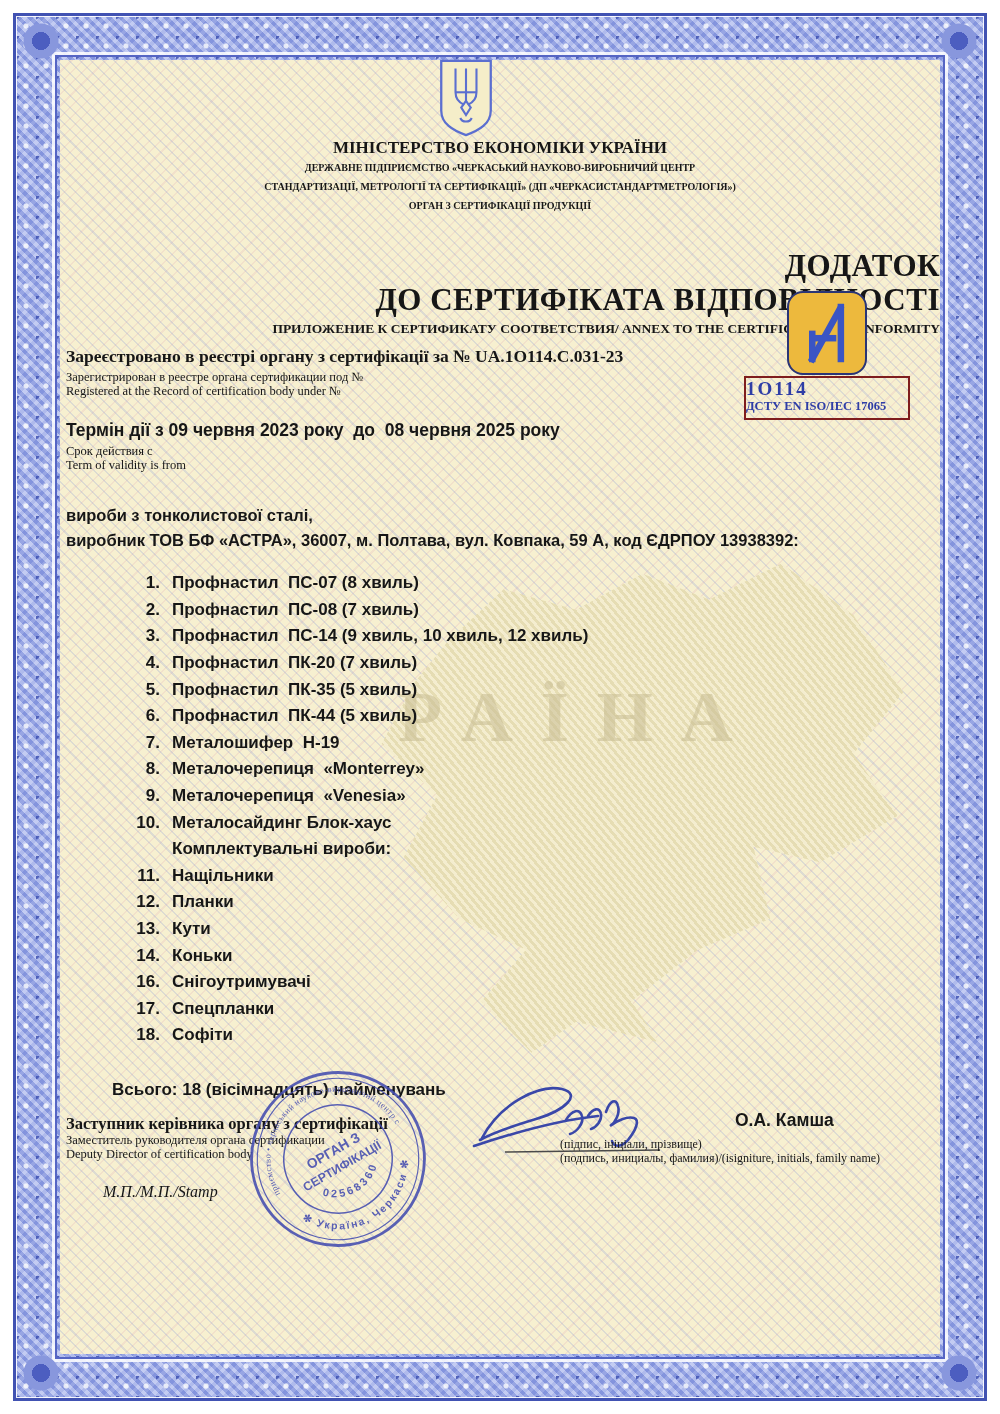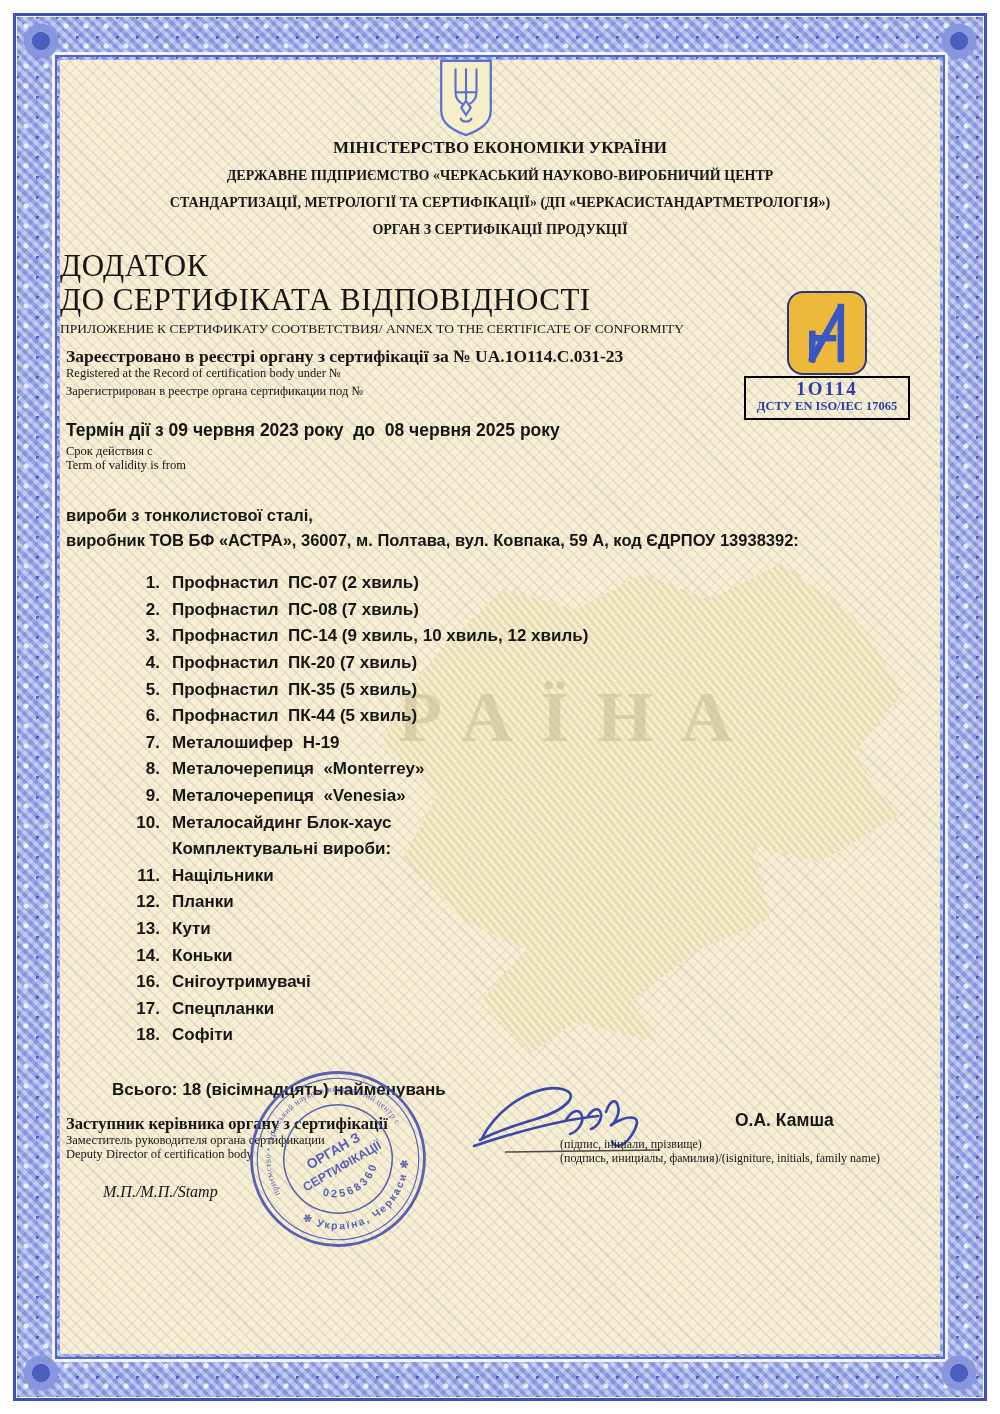--- a/index.html
+++ b/index.html
@@ -38,35 +38,35 @@
   .map-letters{position:absolute;left:398px;top:676px;z-index:1;
     font:700 72px "Liberation Serif",serif;color:rgba(198,187,146,.55);letter-spacing:28px;}
 
   .abs{position:absolute;z-index:2;}
   .sans{font-family:Liberation Serif, serif;}
   .prewrap{white-space:pre-wrap;}
 
   
   .hdr{left:60px;right:60px;top:137px;text-align:center;font-weight:700;}
   .hdr .l1{font-size:17px;line-height:21px;}
-  .hdr .l2{font-size:14px;line-height:19px;margin-top:8px;}
-
-  .title{left:60px;right:60px;top:249px;text-align:left;font-weight:400;}
+  .hdr .l2{font-size:10px;line-height:19px;}
+
+  .title{left:60px;right:60px;top:249px;text-align:right;font-weight:700;}
   .title .big{font-size:31px;line-height:34px;letter-spacing:.5px;}
   .title .sub{font-size:13.5px;line-height:17px;margin-top:3px;}
 
   .reg{left:66px;top:346px;width:720px;}
   .reg-main{font-weight:700;font-size:17.5px;}
   .small-ln{font-size:12.5px;line-height:13.5px;}
 
   
   .naau{left:787px;top:291px;width:76px;height:80px;background:#edb93d;border:2.5px solid #2a3576;
         border-radius:16px;display:flex;align-items:center;justify-content:center;}
-  .codebox{left:744px;top:376px;width:162px;height:40px;border:2px solid #000000;color:#2e3da6;
-        text-align:center;font-weight:700;}
+  .codebox{left:744px;top:376px;width:162px;height:40px;border:2px solid #7f1d1d;color:#2e3da6;
+        font-weight:700;}
   .codebox .c1{font-size:19px;line-height:21px;letter-spacing:2px;}
   .codebox .c2{font-size:12.5px;line-height:15px;}
 
   .validity{left:66px;top:420px;}
   .validity .v1{font:700 17.5px "Liberation Sans",sans-serif;}
 
   .product{left:66px;top:503px;font:700 16.5px "Liberation Sans",sans-serif;line-height:24.5px;}
 
   .list{left:66px;top:570px;width:820px;font:700 17px "Liberation Sans",sans-serif;}
   .list-row{display:flex;height:26.6px;align-items:center;}
@@ -121,22 +121,22 @@
   </div>
 
   <div class="abs title">
     <div class="big">ДОДАТОК</div>
     <div class="big">ДО СЕРТИФІКАТА ВІДПОВІДНОСТІ</div>
     <div class="sub">ПРИЛОЖЕНИЕ К СЕРТИФИКАТУ СООТВЕТСТВИЯ/ ANNEX TO THE CERTIFICATE OF CONFORMITY</div>
   </div>
 
   <div class="abs reg">
     <div class="reg-main"><span>Зареєстровано в реєстрі органу з сертифікації за № </span><span class="sans">UA.1О114.С.031-23</span></div>
+    <div class="small-ln" style="margin-top:4px">Зарегистрирован в реестре органа сертификации под №</div>
     <div class="small-ln">Registered at the Record of certification body under №</div>
-    <div class="small-ln" style="margin-top:4px">Зарегистрирован в реестре органа сертификации под №</div>
   </div>
 
   <div class="abs naau">
     <svg style="width:52px;height:62px" viewBox="0 0 60 70">
       <g stroke="#3a55c4" stroke-width="7.5" fill="none" stroke-linecap="square">
         <line x1="46" y1="5" x2="46" y2="65"></line>
         <line x1="45" y1="7" x2="13" y2="65"></line>
         <line x1="13" y1="36" x2="13" y2="65"></line>
         <line x1="13" y1="41" x2="37" y2="41"></line>
       </g>
@@ -155,21 +155,21 @@
   </div>
 
   <div class="abs product">
     <div>вироби з тонколистової сталі,</div>
     <div>виробник ТОВ БФ «АСТРА», 36007, м. Полтава, вул. Ковпака, 59 А, код ЄДРПОУ 13938392:</div>
   </div>
 
   <div class="abs list">
     <div class="list-row">
         <span class="li-num">1.</span>
-        <span class="li-text">Профнастил  ПС-07 (2 хвиль)</span>
+        <span class="li-text">Профнастил  ПС-07 (8 хвиль)</span>
       </div>
     <div class="list-row">
         <span class="li-num">2.</span>
         <span class="li-text">Профнастил  ПС-08 (7 хвиль)</span>
       </div>
     <div class="list-row">
         <span class="li-num">3.</span>
         <span class="li-text">Профнастил  ПС-14 (9 хвиль, 10 хвиль, 12 хвиль)</span>
       </div>
     <div class="list-row">

